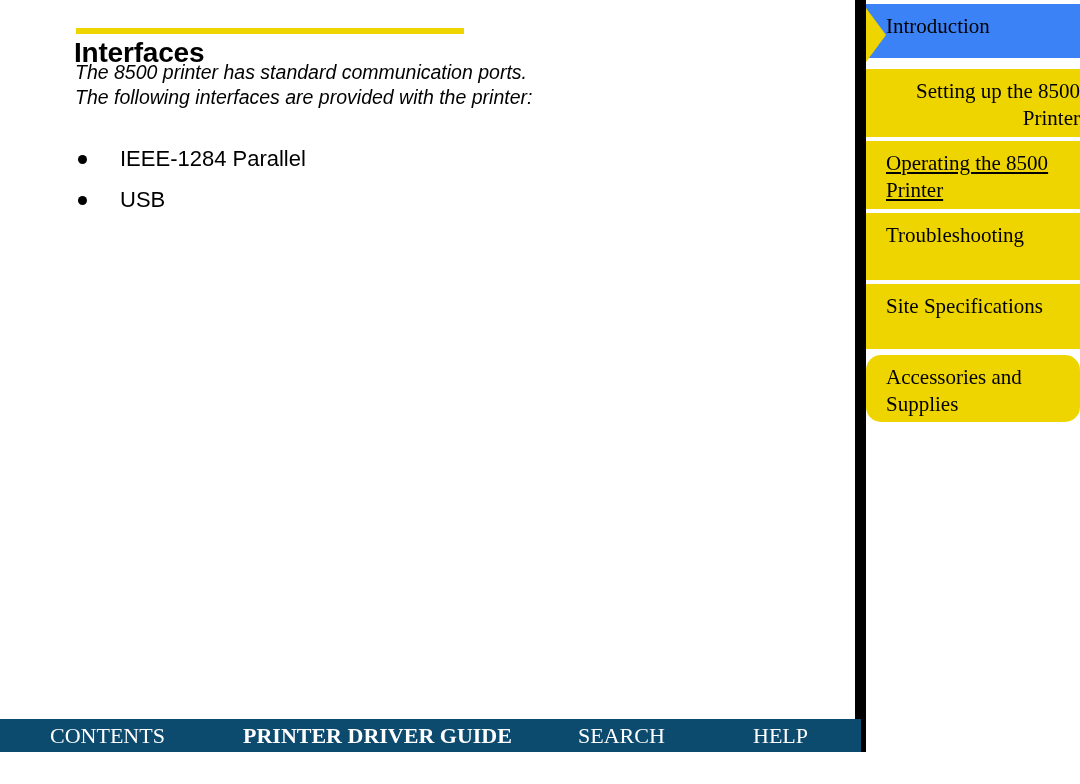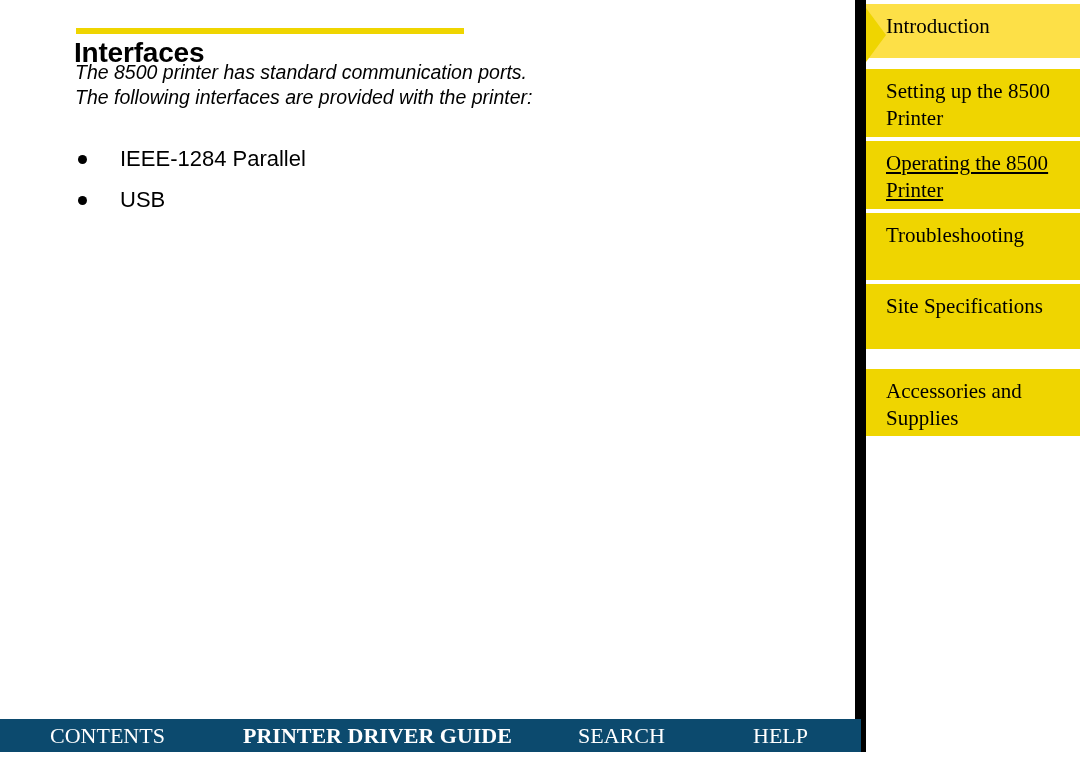--- a/index.html
+++ b/index.html
@@ -131,21 +131,21 @@
     box-sizing: border-box;
     padding: 9px 0 6px 20px;
     font-family: "Liberation Serif", serif;
     font-size: 21px;
     line-height: 27px;
     color: #000000;
     cursor: pointer;
   }
 
   .tab.active {
-    background: #fde047;
+    background: #3b82f6;
     padding-left: 20px;
   }
 
   .tab .arrow {
     position: absolute;
     left: 0;
     top: 4px;
     width: 0;
     height: 0;
     border-top: 27px solid transparent;
@@ -209,37 +209,37 @@
 
   <div class="spine"></div>
 
   <div class="sidenav">
 
     <div class="tab active" style="top:4px; height:54px;">
       <span class="arrow"></span>
       <span class="tab-label">Introduction</span>
     </div>
 
-    <div class="tab" style="top:69px; height:68px;">
+    <div class="tab" style="top:69px; height:68px;text-align:right;">
       <span class="tab-label">Setting up the 8500 Printer</span>
     </div>
 
     <div class="tab" style="top:141px; height:68px;text-decoration:underline;">
       <span class="tab-label">Operating the 8500 Printer</span>
     </div>
 
     <div class="tab" style="top:213px; height:67px;">
       <span class="tab-label">Troubleshooting</span>
     </div>
 
     <div class="tab" style="top:284px; height:65px;">
       <span class="tab-label">Site Specifications</span>
     </div>
 
-    <div class="tab" style="top:369px; height:67px;">
+    <div class="tab" style="top:355px; height:67px;border-radius:15px;">
       <span class="tab-label">Accessories and Supplies</span>
     </div>
 
   </div>
 
   <div class="bottombar">
     <span class="navlink" style="left:50px;">CONTENTS</span>
     <span class="navlink" style="left:243px;font-weight:bold;">PRINTER DRIVER GUIDE</span>
     <span class="navlink" style="left:578px;">SEARCH</span>
     <span class="navlink" style="left:753px;">HELP</span>

